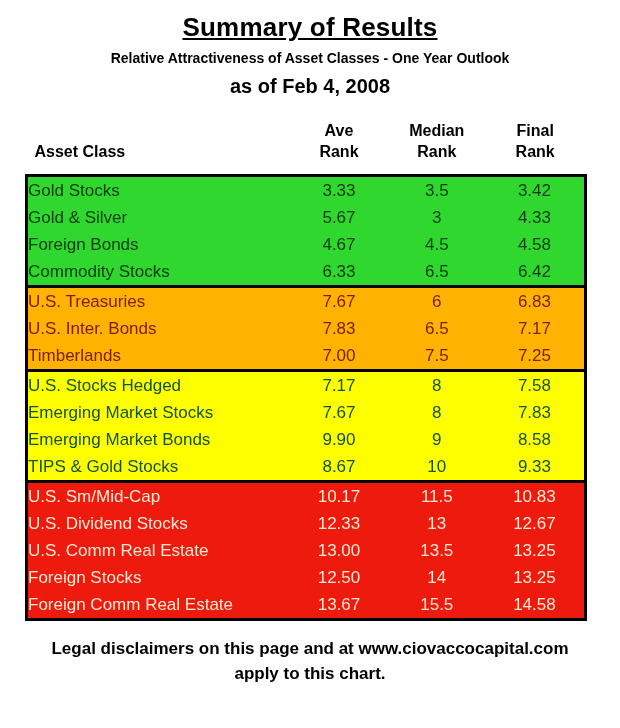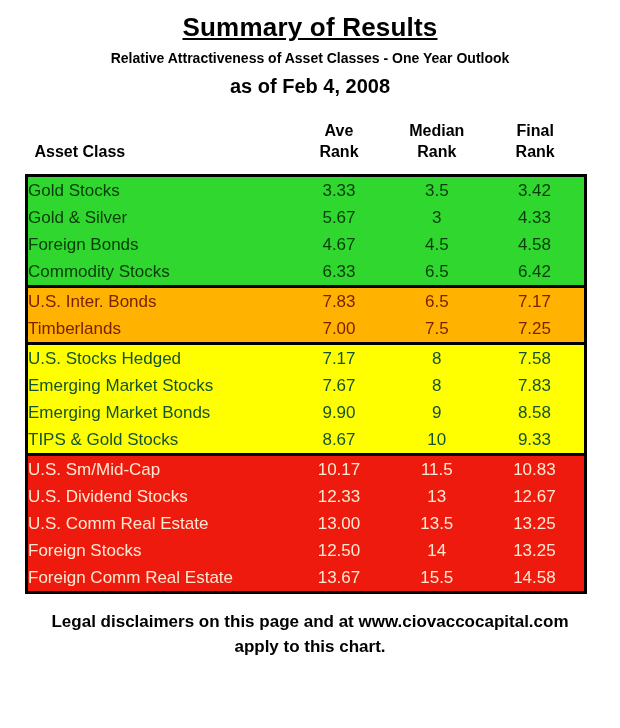--- a/index.html
+++ b/index.html
@@ -138,20 +138,26 @@
       <tr>
         <td class="asset-cell">Commodity Stocks</td>
         <td class="num-cell">6.33</td>
         <td class="num-cell">6.5</td>
         <td class="num-cell">6.42</td>
       </tr>
     </tbody>
 
     <tbody class="section" style="background-color: rgb(255, 179, 0); color: rgb(122, 33, 0);">
       <tr>
+        <td class="asset-cell">U.S. Treasuries</td>
+        <td class="num-cell">7.67</td>
+        <td class="num-cell">6</td>
+        <td class="num-cell">6.83</td>
+      </tr>
+      <tr>
         <td class="asset-cell">U.S. Inter. Bonds</td>
         <td class="num-cell">7.83</td>
         <td class="num-cell">6.5</td>
         <td class="num-cell">7.17</td>
       </tr>
       <tr>
         <td class="asset-cell">Timberlands</td>
         <td class="num-cell">7.00</td>
         <td class="num-cell">7.5</td>
         <td class="num-cell">7.25</td>

